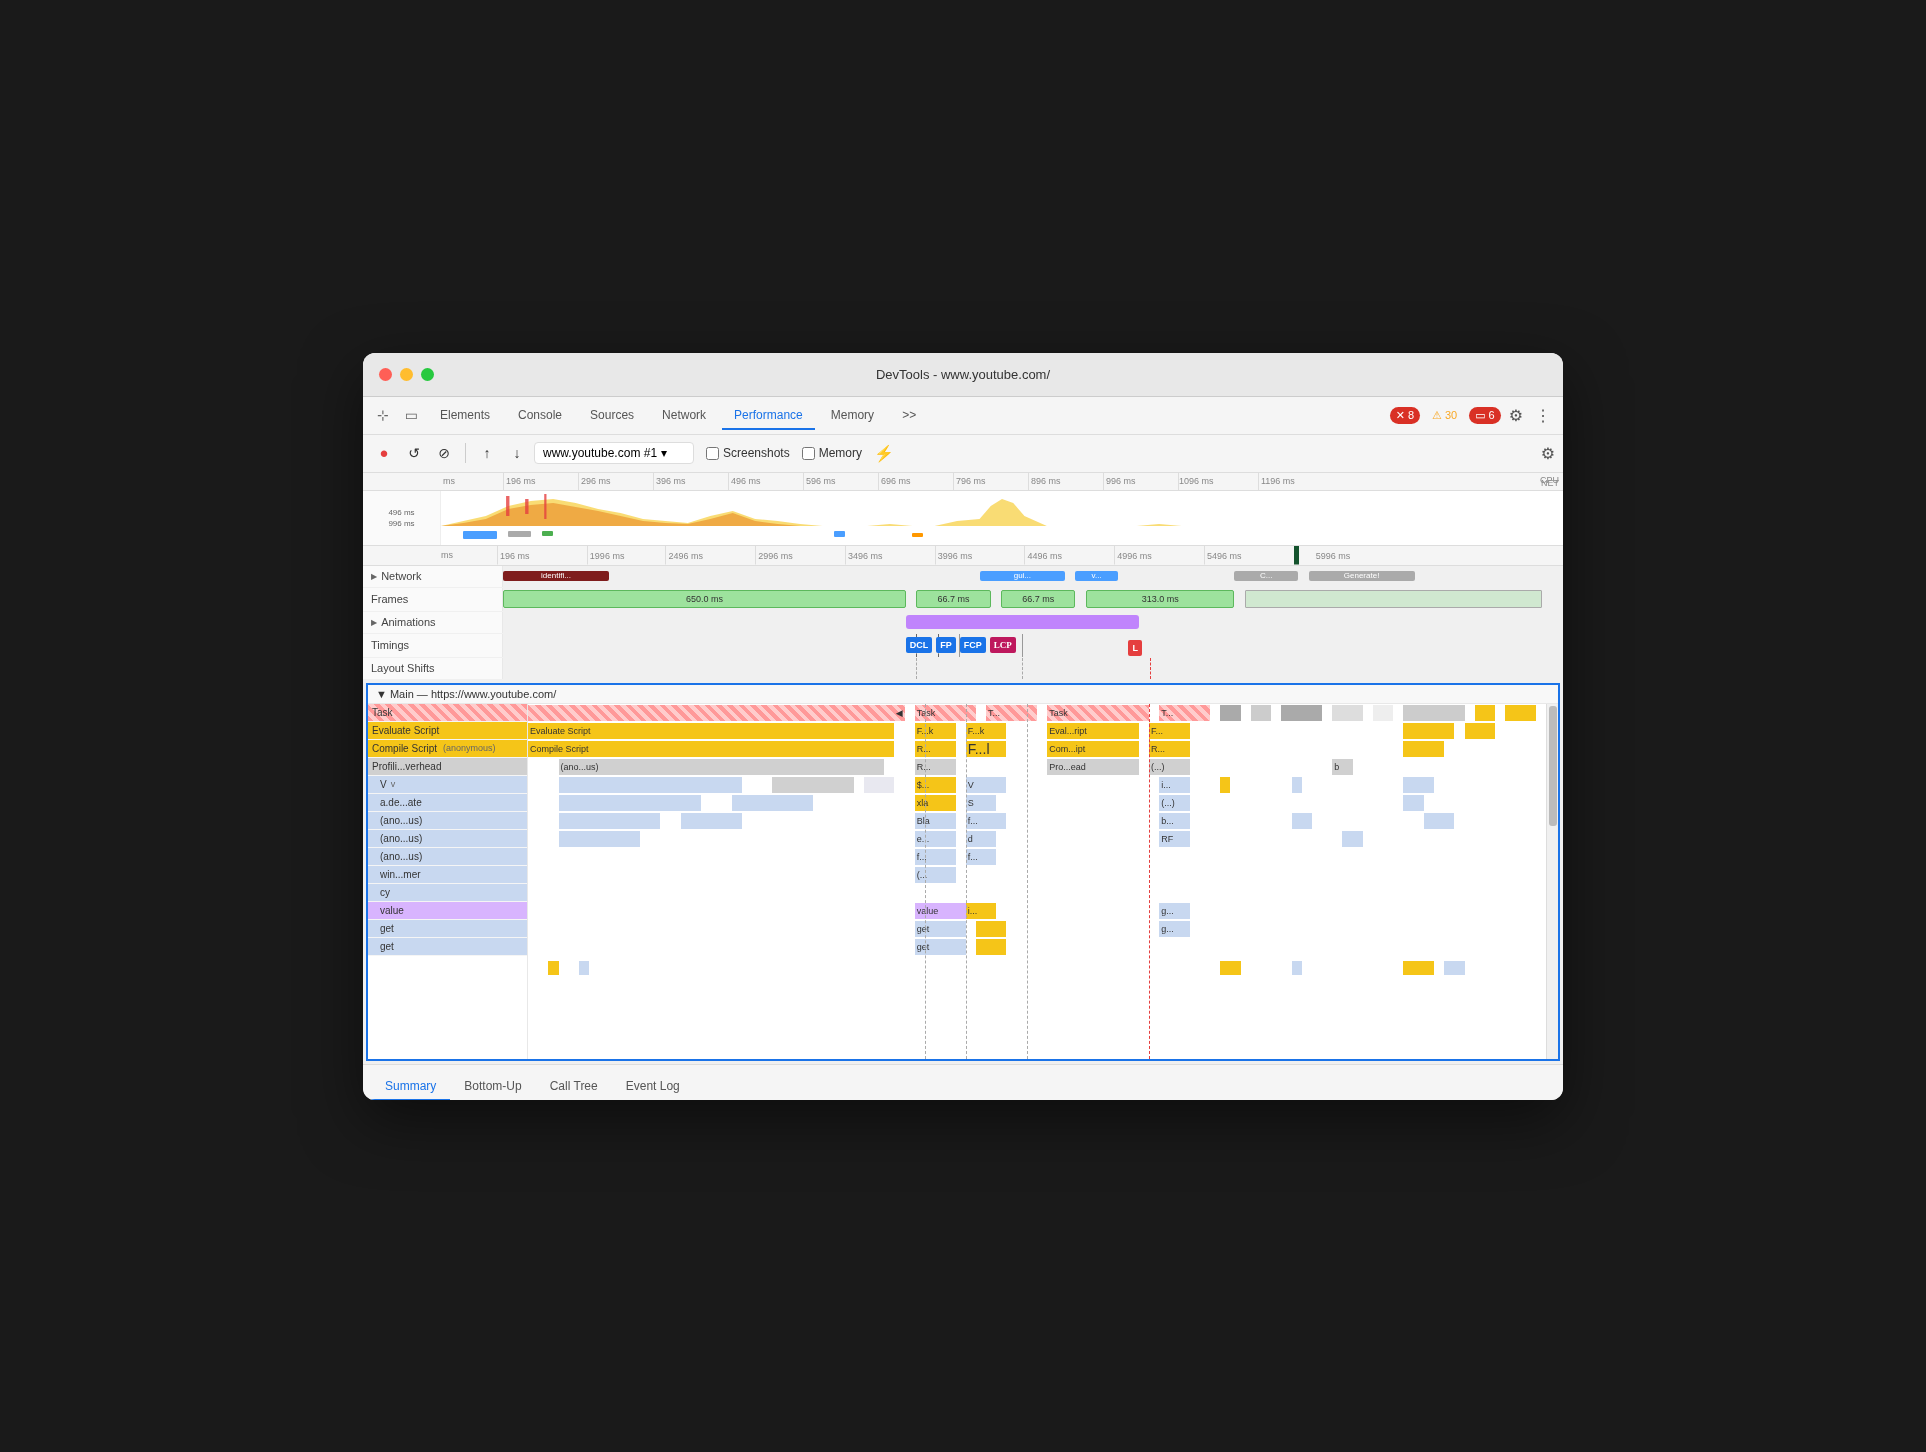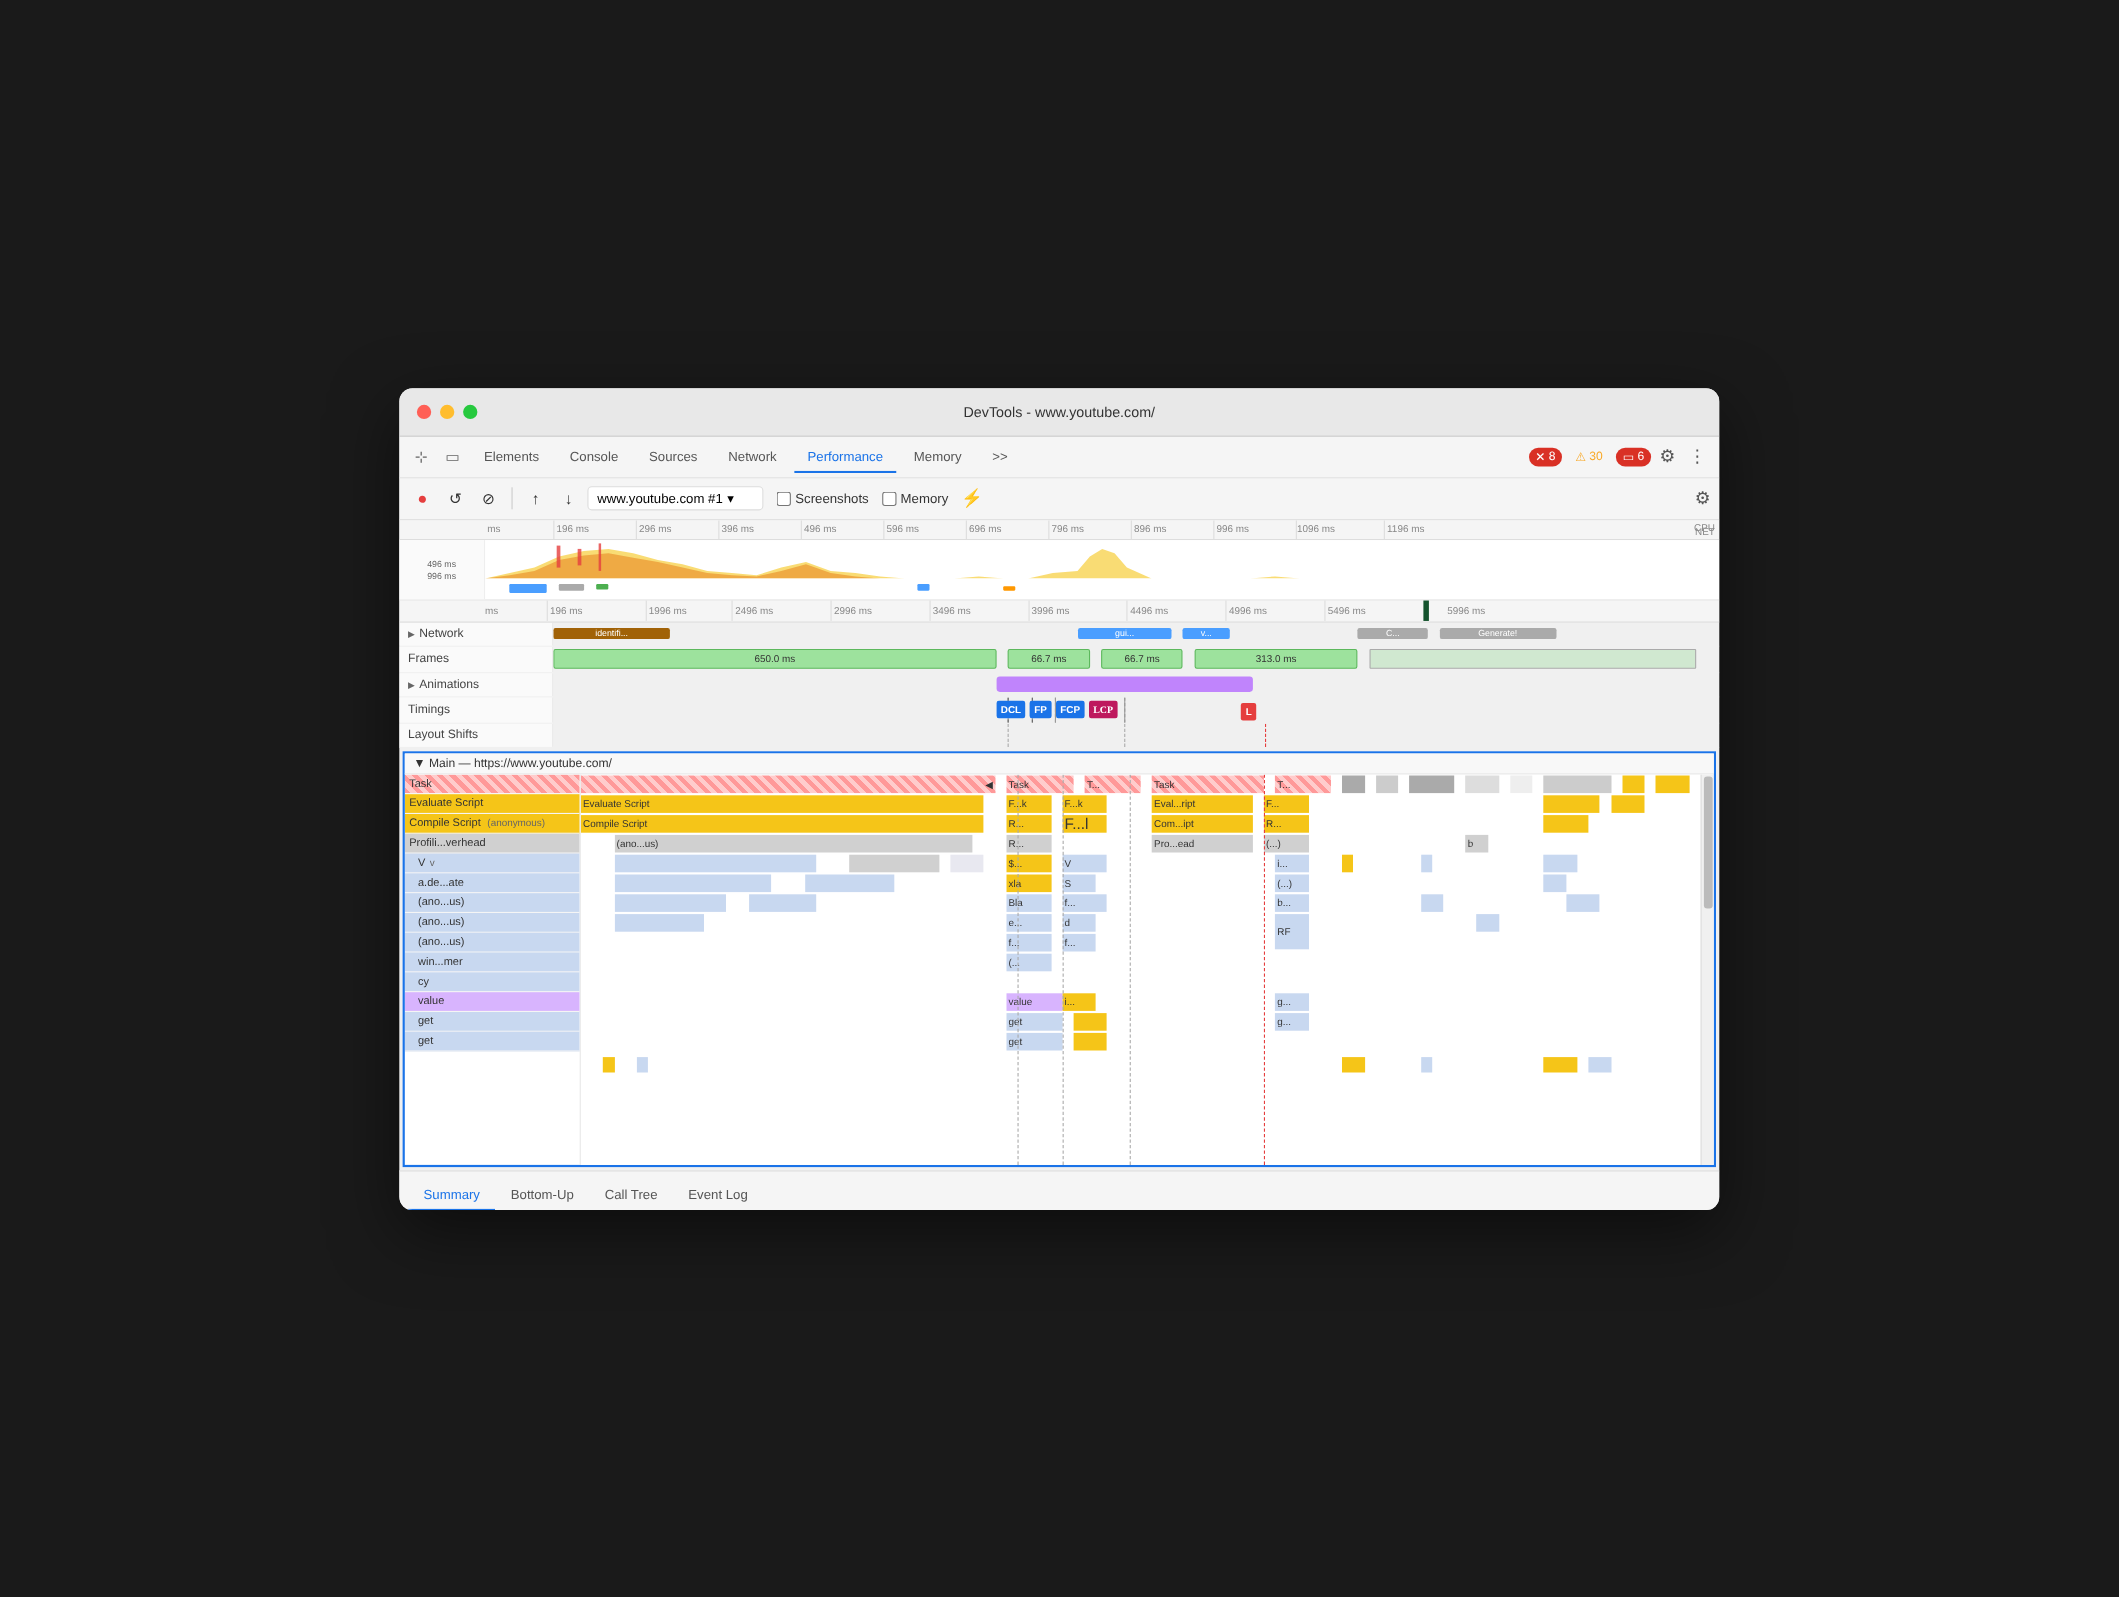--- a/index.html
+++ b/index.html
@@ -415,21 +415,21 @@
 
   <div class="track-area">
 
     <div class="track-row-full">
       <div class="track-label-cell">
         <span class="expand-arrow">▶</span>
         <span>Network</span>
       </div>
       <div class="track-content-cell">
 
-        <div style="position:absolute; top:5px; left:0%; width:10%; height:10px; background:#a16207; border-radius:2px; display:flex; align-items:center; justify-content:center; font-size:8px; color:white;">identifi...</div>
+        <div style="position:absolute; top:5px; left:0%; width:10%; height:10px; background:#7f1d1d; border-radius:2px; display:flex; align-items:center; justify-content:center; font-size:8px; color:white;">identifi...</div>
         <div style="position:absolute; top:5px; left:45%; width:8%; height:10px; background:#4a9eff; border-radius:2px; display:flex; align-items:center; justify-content:center; font-size:8px; color:white;">gui...</div>
         <div style="position:absolute; top:5px; left:54%; width:4%; height:10px; background:#4a9eff; border-radius:2px; display:flex; align-items:center; justify-content:center; font-size:8px; color:white;">v...</div>
         <div style="position:absolute; top:5px; left:69%; width:6%; height:10px; background:#aaa; border-radius:2px; display:flex; align-items:center; justify-content:center; font-size:8px; color:white;">C...</div>
         <div style="position:absolute; top:5px; left:76%; width:10%; height:10px; background:#aaa; border-radius:2px; display:flex; align-items:center; justify-content:center; font-size:8px; color:white;">Generate!</div>
       </div>
     </div>
 
     <div class="track-row-full" style="height:24px;">
       <div class="track-label-cell">
         <span>Frames</span>
@@ -703,21 +703,21 @@
         </div>
 
         <div style="position:absolute; top:126px; left:0; right:0; height:18px;">
           <div style="position:absolute; left:3%; width:8%; height:16px; top:1px; background:#c8d8f0;"></div>
           <div style="position:absolute; left:38%; width:4%; height:16px; top:1px; background:#c8d8f0; display:flex; align-items:center; padding-left:2px;">
             <span style="font-size:9px; color:#333;">e...</span>
           </div>
           <div style="position:absolute; left:43%; width:3%; height:16px; top:1px; background:#c8d8f0; display:flex; align-items:center; padding-left:2px;">
             <span style="font-size:9px; color:#333;">d</span>
           </div>
-          <div style="position:absolute; left:62%; width:3%; height:32px; top:1px; background:#c8d8f0; display:flex; align-items:center; padding-left:2px;">
+          <div style="position:absolute; left:62%; width:3%; height:16px; top:1px; background:#c8d8f0; display:flex; align-items:center; padding-left:2px;">
             <span style="font-size:9px; color:#333;">RF</span>
           </div>
           <div style="position:absolute; left:80%; width:2%; height:16px; top:1px; background:#c8d8f0;"></div>
         </div>
 
         <div style="position:absolute; top:144px; left:0; right:0; height:18px;">
           <div style="position:absolute; left:38%; width:4%; height:16px; top:1px; background:#c8d8f0; display:flex; align-items:center; padding-left:2px;">
             <span style="font-size:9px; color:#333;">f...</span>
           </div>
           <div style="position:absolute; left:43%; width:3%; height:16px; top:1px; background:#c8d8f0; display:flex; align-items:center; padding-left:2px;">

